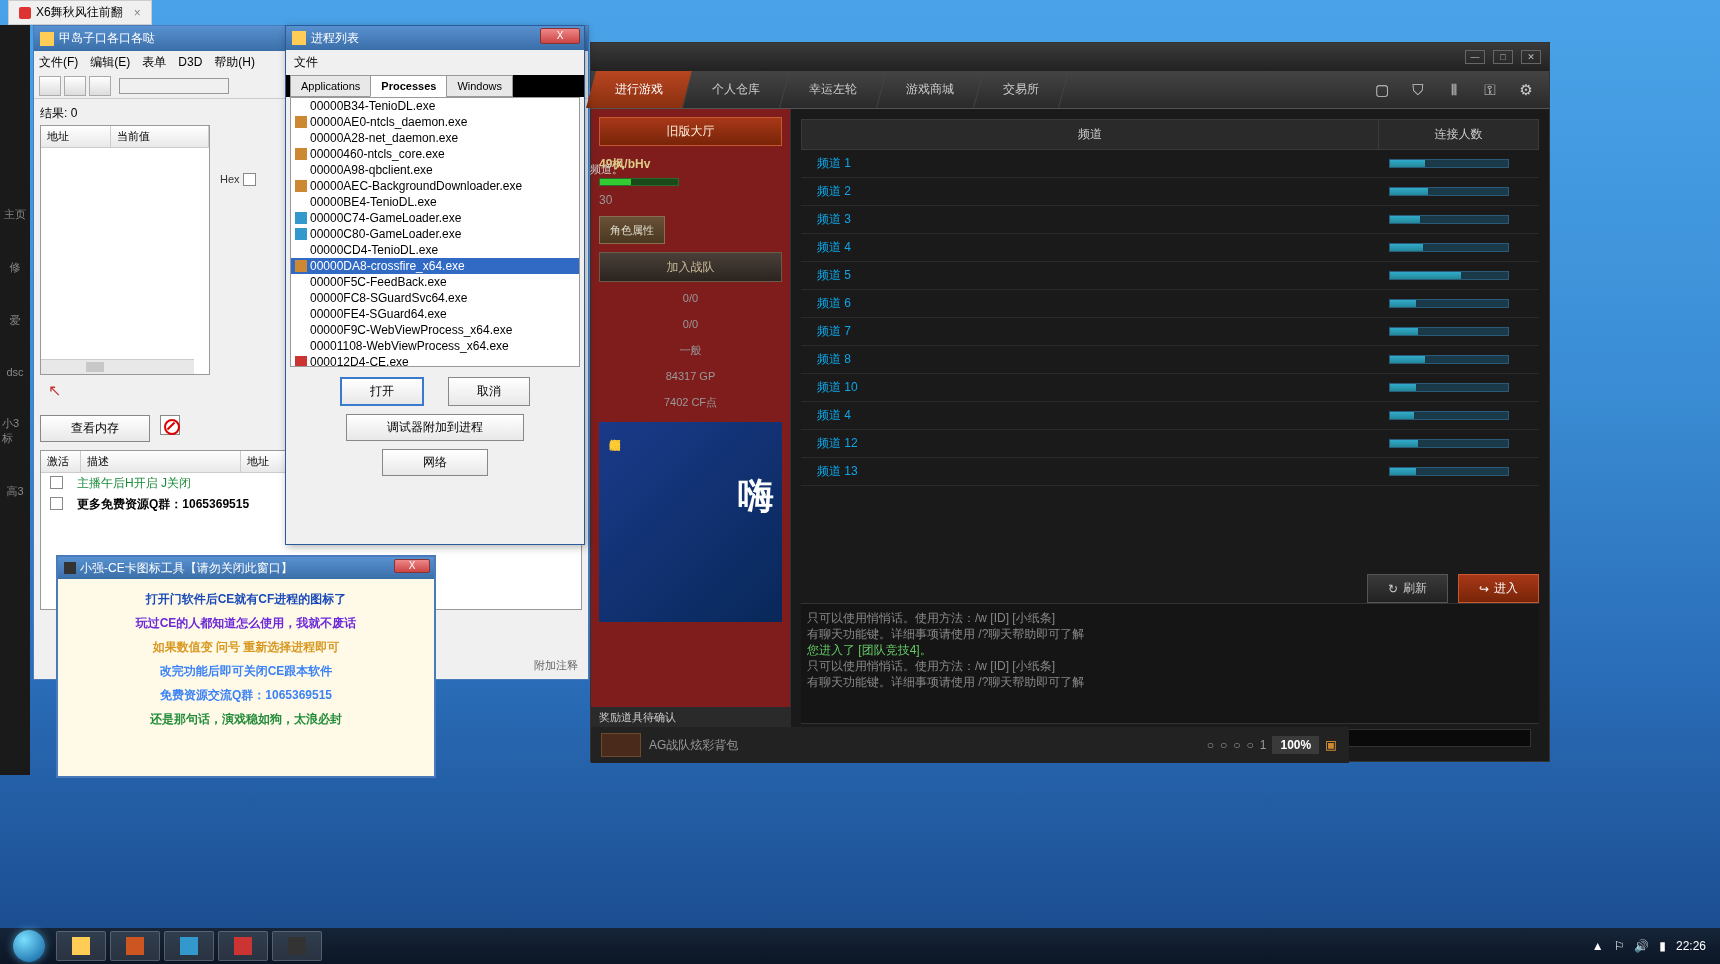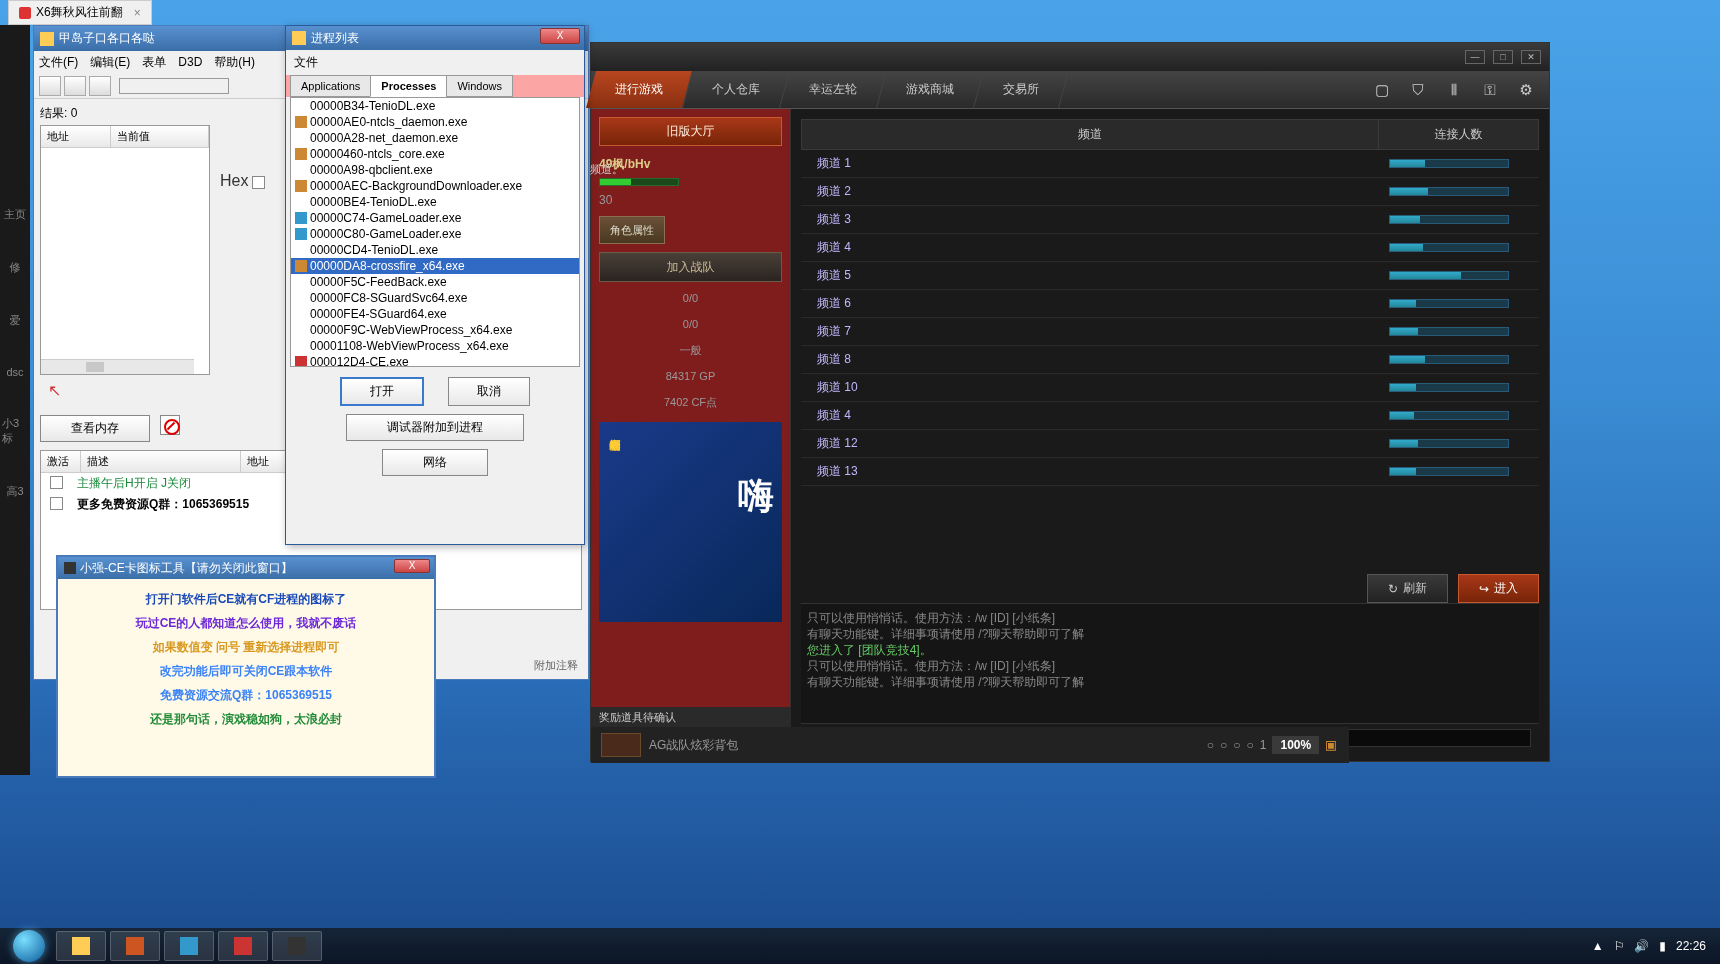--- a/index.html
+++ b/index.html
@@ -25,41 +25,41 @@
 .ce-body{padding:6px;height:530px;overflow:hidden}
 .ce-results-label{font-size:12px;margin-bottom:3px}
 .ce-listview{border:1px solid #999;background:#fff;height:250px;position:relative;width:170px;float:left}
 .ce-listview-header{display:flex;background:linear-gradient(#fff,#e8e8e8);border-bottom:1px solid #ccc}
 .ce-listview-header div{padding:3px 6px;border-right:1px solid #ccc;font-size:11px}
 .ce-hscroll{position:absolute;bottom:0;left:0;right:15px;height:15px;background:#e8e8e8;border-top:1px solid #ccc;display:flex;align-items:center}
 .ce-hscroll .thumb{width:18px;height:10px;background:#c8c8c8;margin-left:45px}
 .ce-right-panel{margin-left:180px}
 .ce-btn-row{margin-bottom:8px;text-align:right}
 .ce-btn{padding:3px 14px;border:1px solid #888;background:linear-gradient(#fff,#e0e0e0);font-size:12px;margin-left:4px;color:#888}
-.ce-hex-label{font-size:16px;color:#333;margin-top:16px}
+.ce-hex-label{font-size:11px;color:#333;margin-top:16px}
 .ce-checkbox{width:13px;height:13px;border:1px solid #888;display:inline-block;vertical-align:middle;background:#fff}
 .ce-view-mem-btn{padding:4px 30px;border:1px solid #888;background:linear-gradient(#fff,#e8e8e8);margin-top:8px;font-size:12px}
 .ce-stop-icon{width:20px;height:20px;border:1px solid #888;display:inline-block;vertical-align:middle;margin-left:10px;background:#fff;position:relative}
 .ce-stop-icon::after{content:"";position:absolute;left:3px;top:3px;width:12px;height:12px;border:2px solid #d00;border-radius:50%}
 .ce-stop-icon::before{content:"";position:absolute;left:5px;top:9px;width:10px;height:2px;background:#d00;transform:rotate(-45deg);z-index:1}
 .ce-pointer-icon{width:20px;height:20px;display:inline-block;vertical-align:middle;color:#c33;margin-left:8px;font-size:16px}
 .ce-bottom-table{clear:both;border:1px solid #999;background:#fff;height:160px;margin-top:8px}
 .ce-bottom-header{display:flex;background:linear-gradient(#fff,#e8e8e8);border-bottom:1px solid #ccc}
 .ce-bottom-header div{padding:3px 6px;border-right:1px solid #ccc;font-size:11px}
 .ce-bottom-row{display:flex;padding:2px 0}
 .ce-bottom-row .chk{width:30px;text-align:center}
 .ce-bottom-row .desc{flex:1;padding-left:6px;font-size:12px}
 .ce-status{position:absolute;bottom:6px;right:10px;font-size:11px;color:#666}
 
 
 .proc-window{position:absolute;left:285px;top:25px;width:300px;height:520px;background:#f0f0f0;border:1px solid #2a5a9c;z-index:10;box-shadow:2px 2px 8px rgba(0,0,0,.3)}
 .proc-titlebar{height:24px;background:linear-gradient(#5891d0,#3a6ea8);color:#fff;display:flex;align-items:center;padding:0 6px;font-size:12px;position:relative}
 .proc-titlebar .close{position:absolute;right:4px;top:2px;width:40px;height:16px;background:linear-gradient(#e88,#c44);border:1px solid #833;color:#fff;text-align:center;font-size:10px;line-height:14px;border-radius:2px}
 .proc-menubar{padding:4px 8px;font-size:12px}
-.proc-tabs{display:flex;background:#fca5a5;padding:0 4px}
+.proc-tabs{display:flex;background:#000000;padding:0 4px}
 .proc-tab{padding:4px 10px;border:1px solid #999;background:#e8e8e8;font-size:11px;margin-right:-1px}
 .proc-tab.active{background:#fff;border-bottom-color:#fff;font-weight:bold}
 .proc-list{border:1px solid #999;background:#fff;height:270px;margin:0 4px;overflow:hidden;font-family:"Courier New",monospace;font-size:11px}
 .proc-item{padding:1px 4px;display:flex;align-items:center;gap:3px;white-space:nowrap}
 .proc-item.selected{background:#316ac5;color:#fff}
 .proc-item .picon{width:12px;height:12px;flex-shrink:0}
 .proc-buttons{padding:10px 8px;display:flex;flex-direction:column;gap:8px;align-items:center}
 .proc-btn-row{display:flex;gap:24px}
 .proc-btn{padding:4px 28px;border:1px solid #888;background:linear-gradient(#fff,#e8e8e8);font-size:12px}
 .proc-btn.primary{border:2px solid #3a7acc}
@@ -97,21 +97,21 @@
 .banner-area{margin-top:10px;height:200px;background:linear-gradient(135deg,#1a3a8a,#08285a);position:relative;overflow:hidden}
 .banner-area .txt{position:absolute;left:8px;top:8px;color:#fc3;writing-mode:vertical-rl;font-size:11px;font-weight:bold}
 .banner-area .big{position:absolute;right:8px;top:50px;color:#fff;font-size:36px;font-weight:bold}
 .game-main{flex:1;background:#1a1a1a;padding:10px;display:flex;flex-direction:column}
 .channel-header{display:flex;background:#2a2a2a;border:1px solid #3a3a3a}
 .channel-header div{padding:6px 10px;color:#ccc;font-size:12px;text-align:center}
 .ch-name{flex:1}
 .ch-conn{width:160px;border-left:1px solid #3a3a3a}
 .channel-list{flex:1;overflow:hidden}
 .channel-row{display:flex;border-bottom:1px solid #2a2a2a;padding:5px 0}
-.channel-row .cname{flex:1;color:#c4b5fd;padding-left:16px;font-size:12px}
+.channel-row .cname{flex:1;color:#0ea5e9;padding-left:16px;font-size:12px}
 .channel-row .cbar{width:160px;padding:0 10px;display:flex;align-items:center}
 .cbar-outer{width:120px;height:9px;background:#1a3a4a;border:1px solid #2a5a7a;position:relative}
 .cbar-fill{height:100%;background:linear-gradient(#3ac,#289)}
 .channel-buttons{display:flex;justify-content:flex-end;gap:10px;margin-top:8px}
 .ch-btn{background:linear-gradient(#3a3a3a,#222);border:1px solid #555;color:#ccc;padding:5px 20px;font-size:12px;display:flex;align-items:center;gap:5px}
 .ch-btn.enter{background:linear-gradient(#a83818,#782408);border-color:#c85830;color:#fff}
 .game-chat{height:120px;background:#151515;border-top:1px solid #333;padding:6px;font-size:11px;color:#888;line-height:16px;overflow:hidden}
 .chat-green{color:#6c6}
 .game-chat-input{height:28px;background:#1a1a1a;border-top:1px solid #333;display:flex;align-items:center;padding:0 8px;gap:8px}
 .chat-label{color:#cb9;font-size:11px}

